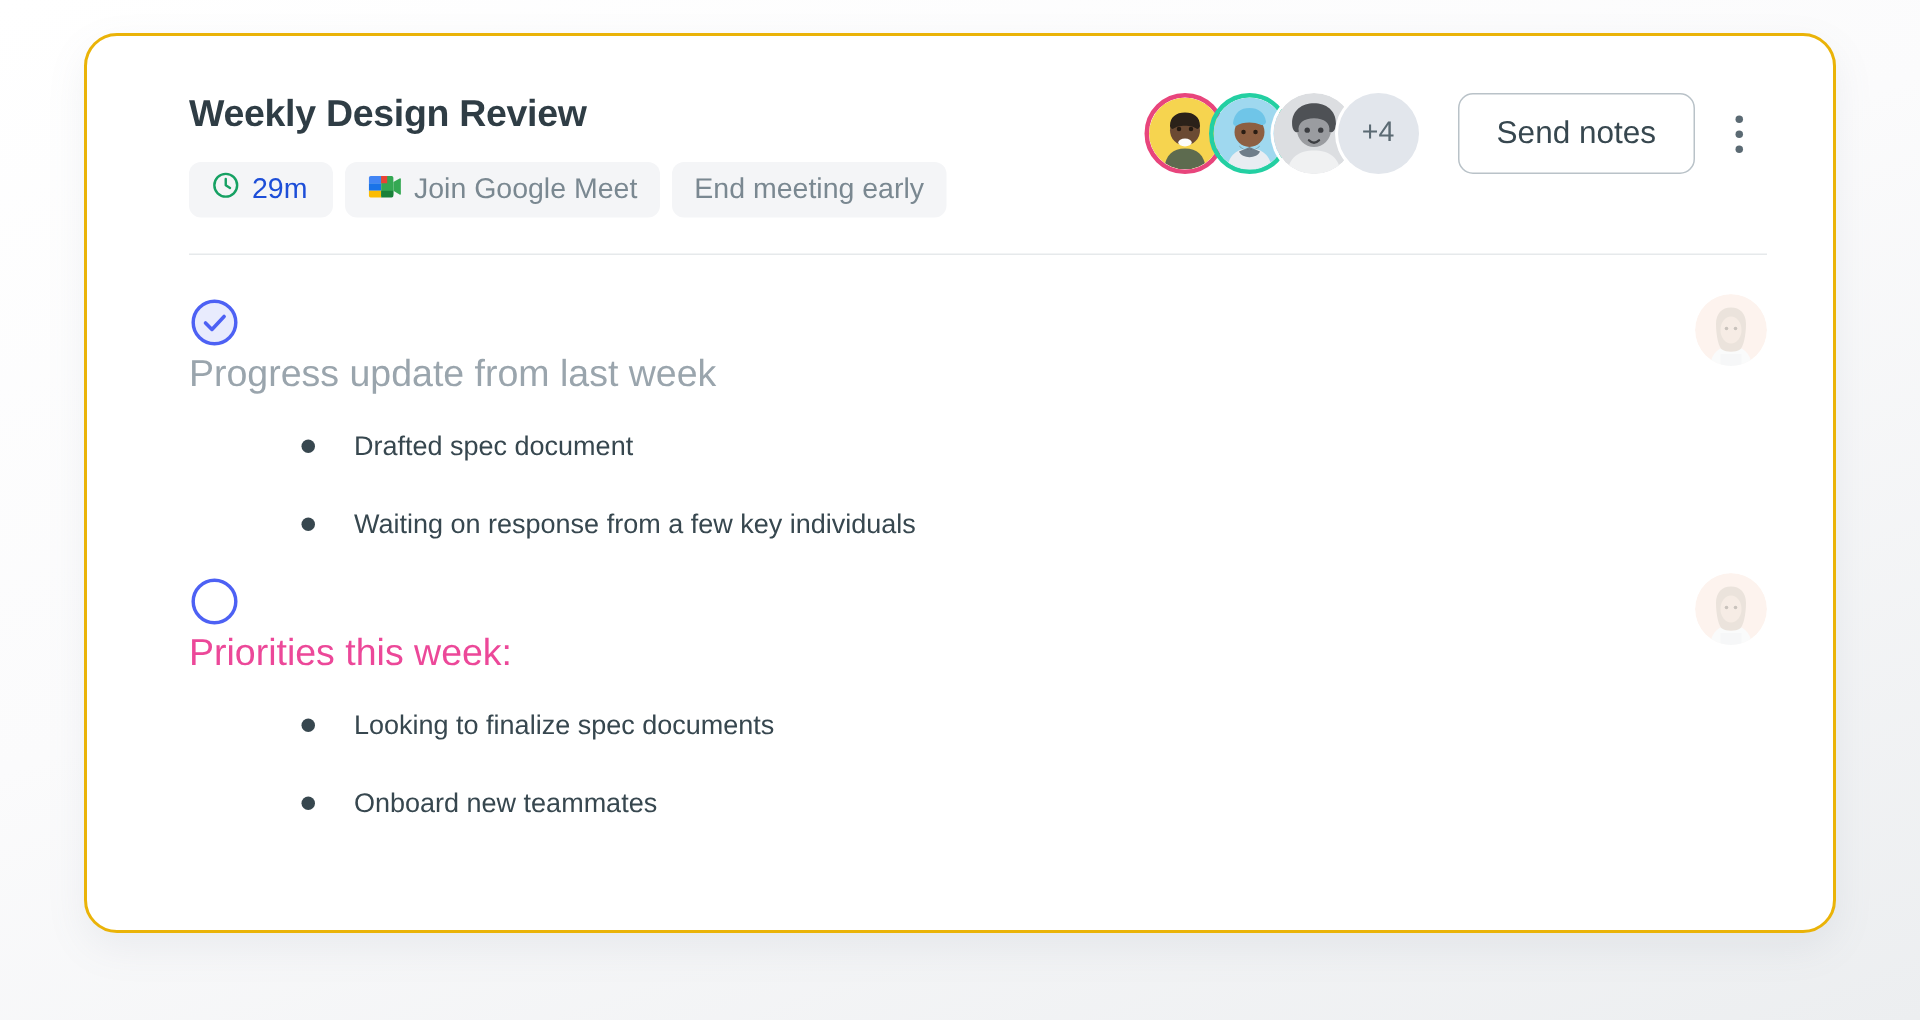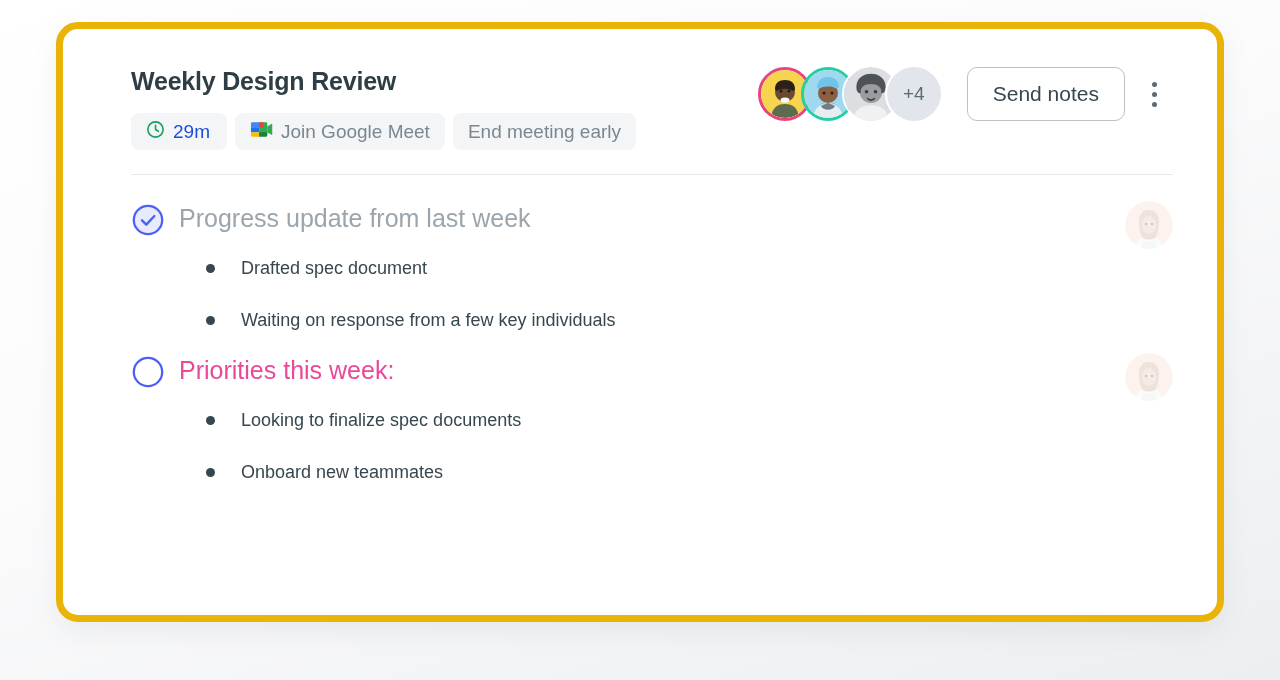--- a/index.html
+++ b/index.html
@@ -17,21 +17,21 @@
   }
 
   
   .card {
     position: absolute;
     left: 56px;
     top: 22px;
     width: 1168px;
     height: 600px;
     background: #ffffff;
-    border: 7px solid #eab308;
+    border: 2px solid #eab308;
     border-radius: 22px;
     box-shadow: 0 10px 26px rgba(120,130,145,0.10);
     overflow: hidden;
   }
 
   .card-inner {
     position: absolute;
     left: 0; top: 0; right: 0; bottom: 0;
     padding: 36px 44px 0 68px;
   }
@@ -187,20 +187,21 @@
     letter-spacing: -0.5px;
     margin-top: 31px;
   }
 
   .points-list { margin-top: 26px; }
 
   .point-row {
     display: flex;
     align-items: flex-start;
     position: relative;
+    flex-direction: column;
   }
 
   .point-check {
     width: 34px;
     height: 34px;
     flex: none;
     margin-top: 2px;
     margin-right: 14px;
   }
 

